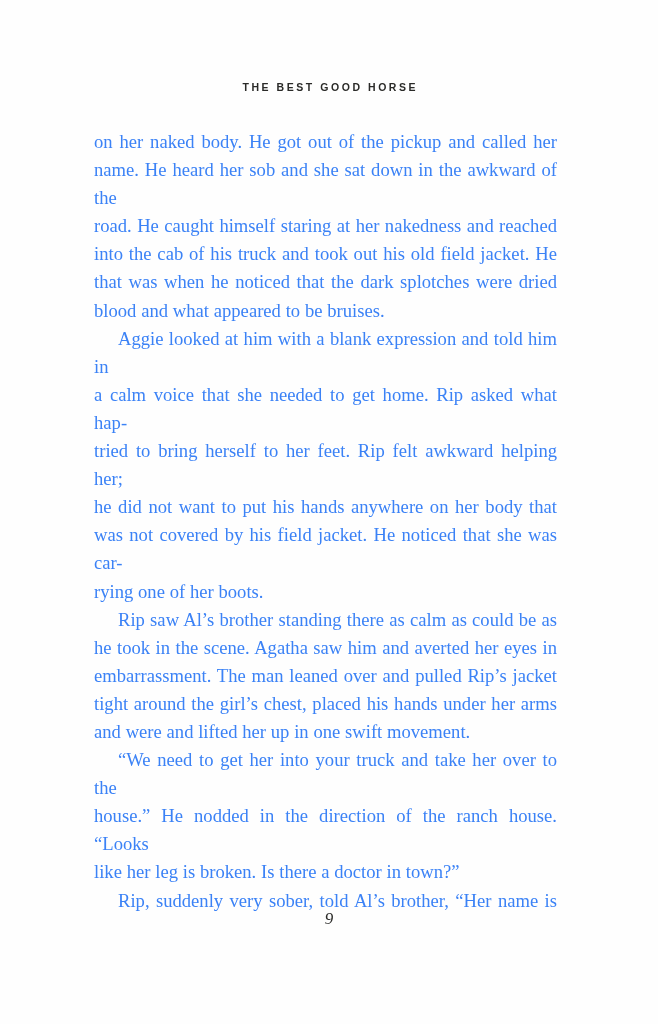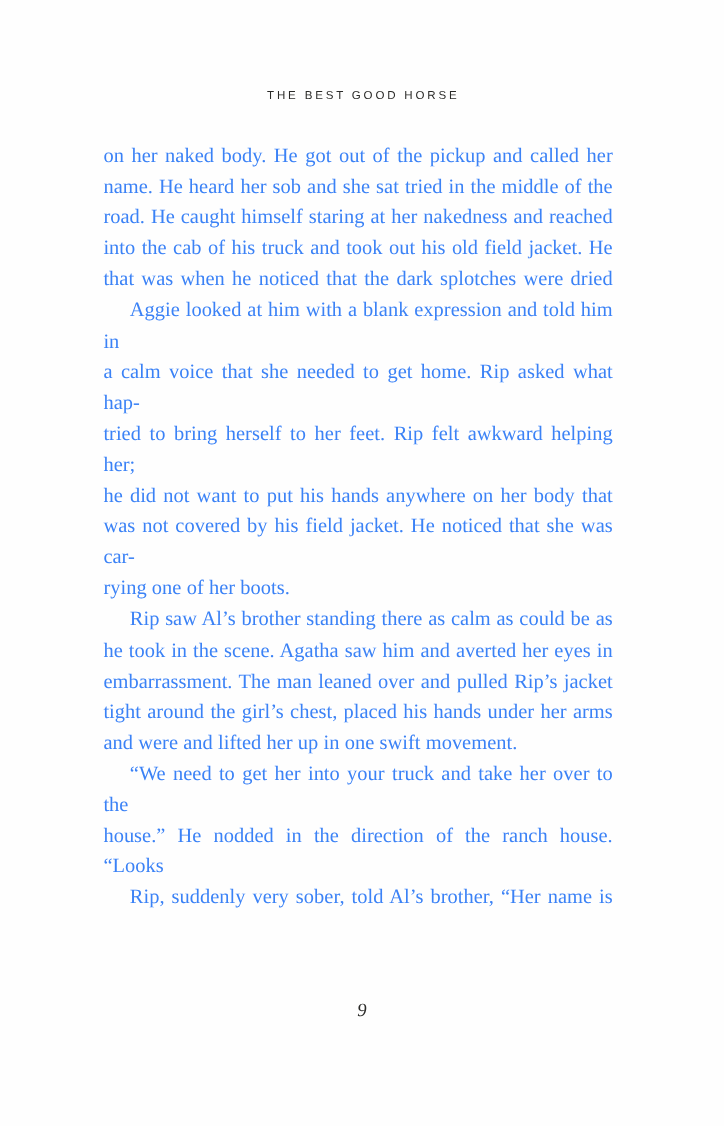--- a/index.html
+++ b/index.html
@@ -20,21 +20,21 @@
     inset: 0;
     background: #fefefe;
   }
   .running-head {
     position: absolute;
     top: 82px;
     left: 0;
     right: 0;
     text-align: center;
     font-family: "Liberation Sans", "DejaVu Sans", sans-serif;
-    font-weight: normal;
+    font-weight: bold;
     font-size: 10.5px;
     letter-spacing: 2.55px;
     text-indent: 2.55px;
     color: #2a2a28;
     line-height: 1;
   }
   .text-block {
     position: absolute;
     top: 128px;
     left: 94px;
@@ -78,43 +78,45 @@
 </head>
 <body>
 
 <div class="page">
 
   <div class="running-head">THE BEST GOOD HORSE</div>
 
   <div class="text-block">
       <p class="para">
         <span class="ln">on her naked body. He got out of the pickup and called her</span>
-        <span class="ln">name. He heard her sob and she sat tried in the middle of the</span>
+        <span class="ln">name. He heard her sob and she sat down in the awkward of the</span>
         <span class="ln">road. He caught himself staring at her nakedness and reached</span>
         <span class="ln">into the cab of his truck and took out his old field jacket. He</span>
         <span class="ln">that was when he noticed that the dark splotches were dried</span>
+        <span class="ln last">blood and what appeared to be bruises.</span>
       </p>
       <p class="para">
         <span class="ln"><span class="ind"></span>Aggie looked at him with a blank expression and told him in</span>
         <span class="ln">a calm voice that she needed to get home. Rip asked what hap-</span>
         <span class="ln">tried to bring herself to her feet. Rip felt awkward helping her;</span>
         <span class="ln">he did not want to put his hands anywhere on her body that</span>
         <span class="ln">was not covered by his field jacket. He noticed that she was car-</span>
         <span class="ln last">rying one of her boots.</span>
       </p>
       <p class="para">
         <span class="ln"><span class="ind"></span>Rip saw Al’s brother standing there as calm as could be as</span>
         <span class="ln">he took in the scene. Agatha saw him and averted her eyes in</span>
         <span class="ln">embarrassment. The man leaned over and pulled Rip’s jacket</span>
         <span class="ln">tight around the girl’s chest, placed his hands under her arms</span>
         <span class="ln last">and were and lifted her up in one swift movement.</span>
       </p>
       <p class="para">
         <span class="ln"><span class="ind"></span>“We need to get her into your truck and take her over to the</span>
         <span class="ln">house.” He nodded in the direction of the ranch house. “Looks</span>
+        <span class="ln last">like her leg is broken. Is there a doctor in town?”</span>
       </p>
       <p class="para">
         <span class="ln"><span class="ind"></span>Rip, suddenly very sober, told Al’s brother, “Her name is</span>
       </p>
     </div>
 
   <div class="folio">9</div>
 
 </div>
 

